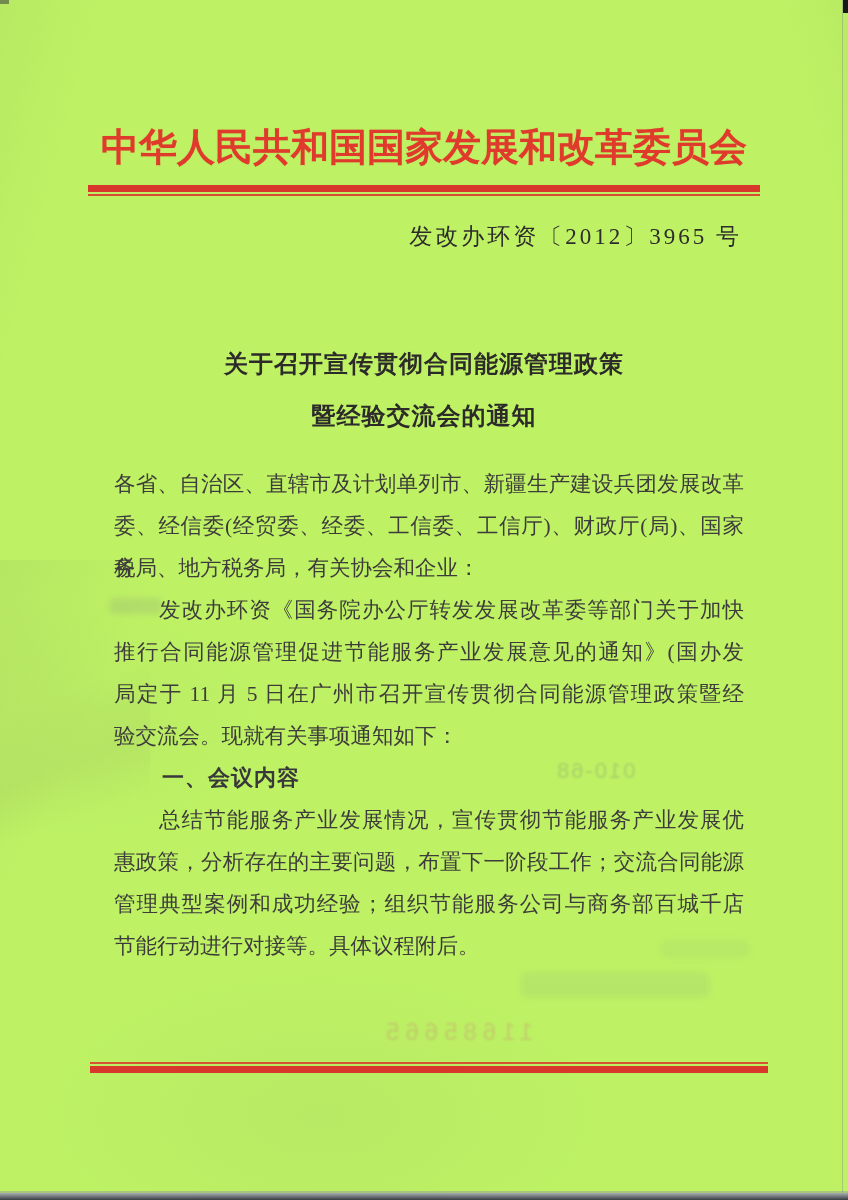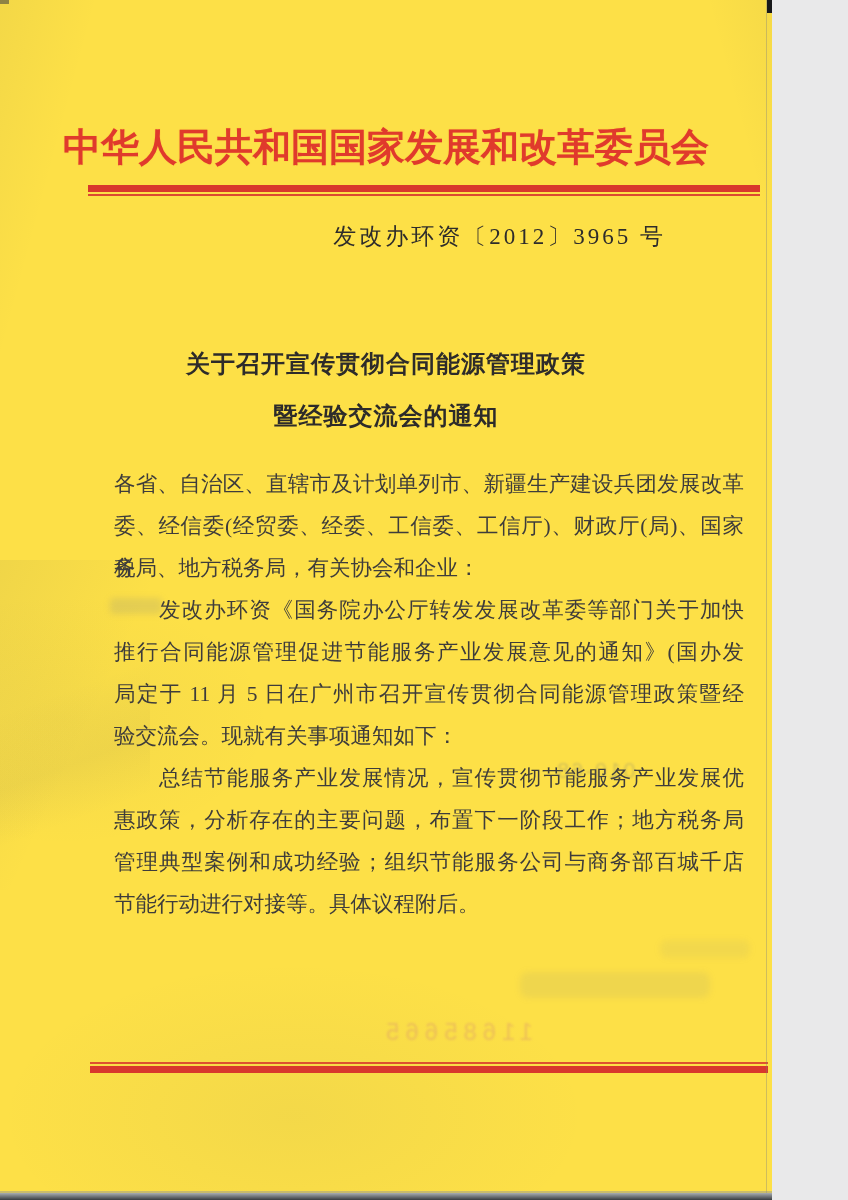--- a/index.html
+++ b/index.html
@@ -3,22 +3,22 @@
 <meta charset="utf-8">
 <style>
   html, body { margin: 0; padding: 0; }
   body {
     width: 848px; height: 1200px;
     background: #e9e9ea;
     font-family: "Liberation Serif", "DejaVu Serif", serif;
   }
   .page {
     position: relative;
-    width: 772px; height: 1200px;
-    background: #fde047;
+    width: 848px; height: 1200px;
+    background: #bef264;
     overflow: hidden;
     text-decoration: underline;
   }
   
   .page::before {
     content: "";
     position: absolute; inset: 0;
     background:
       linear-gradient(105deg, rgba(60,60,70,0.05) 0%, rgba(60,60,70,0.0) 9%),
       linear-gradient(255deg, rgba(60,60,70,0.04) 0%, rgba(60,60,70,0.0) 6%),
@@ -129,22 +129,23 @@
   </div>
 
   <div class="body-text">
     <div class="line">各省、自治区、直辖市及计划单列市、新疆生产建设兵团发展改革</div>
     <div class="line">委、经信委(经贸委、经委、工信委、工信厅)、财政厅(局)、国家税</div>
     <div class="line short">务局、地方税务局，有关协会和企业：</div>
     <div class="line">　　发改办环资《国务院办公厅转发发展改革委等部门关于加快</div>
     <div class="line">推行合同能源管理促进节能服务产业发展意见的通知》(国办发</div>
     <div class="line">局定于 11 月 5 日在广州市召开宣传贯彻合同能源管理政策暨经</div>
     <div class="line short">验交流会。现就有关事项通知如下：</div>
+    <div class="heading">一、会议内容</div>
     <div class="line">　　总结节能服务产业发展情况，宣传贯彻节能服务产业发展优</div>
-    <div class="line">惠政策，分析存在的主要问题，布置下一阶段工作；地方税务局</div>
+    <div class="line">惠政策，分析存在的主要问题，布置下一阶段工作；交流合同能源</div>
     <div class="line">管理典型案例和成功经验；组织节能服务公司与商务部百城千店</div>
     <div class="line short">节能行动进行对接等。具体议程附后。</div>
   </div>
 
   <div class="rule-bottom">
     <div class="thin"></div>
     <div class="thick"></div>
   </div>
 
   <div class="bleed bleed-gray">010-68</div>

